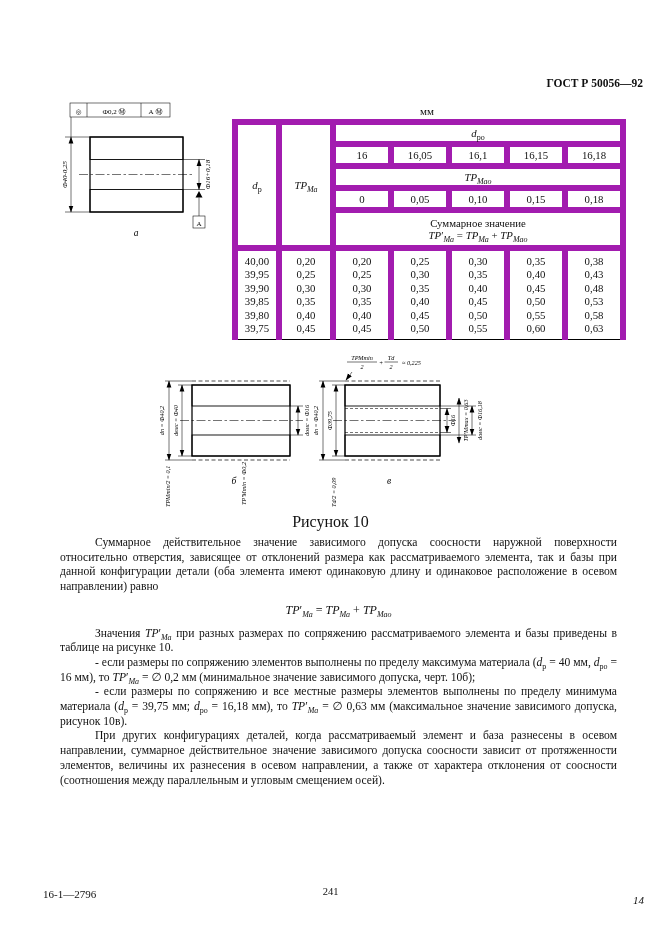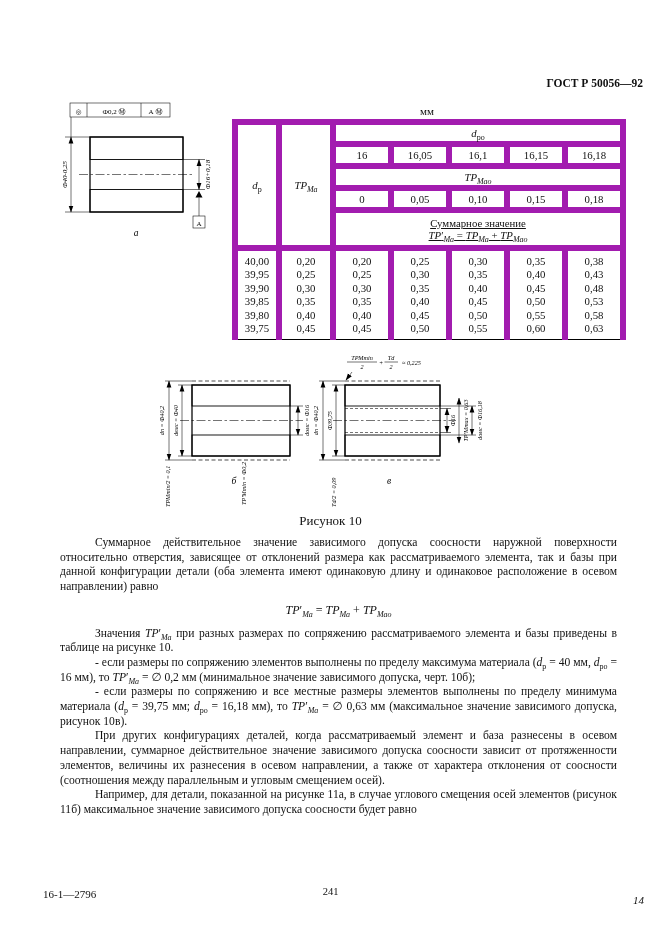--- a/index.html
+++ b/index.html
@@ -8,41 +8,41 @@
 
   .gost { position:absolute; top:77px; right:37px; font-size:11.5px; font-weight:bold; }
 
   
   .tbl-block { position:absolute; left:232px; top:105px; width:390px; }
   .units { text-align:center; font-size:11px; margin-bottom:2px; }
   table.tol { border-collapse:collapse; border:1.3px solid #000; table-layout:fixed; width:390px; }
   table.tol td { border:6px solid #a21caf; text-align:center; vertical-align:middle;
                  font-size:10.8px; padding:0 2px; line-height:1.15; }
   tr.h16 td { height:16px; }
-  tr.hsum td { height:32px;text-decoration:underline; }
+  tr.hsum td { height:32px; }
   tr.data td { border-top:none; border-bottom:none; height:13.5px; }
   tr.first td { padding-top:3px; }
   tr.last td { padding-bottom:4px; }
   sub { font-size:8px; line-height:0; }
 
   
   .draw { position:absolute; }
   .draw text { fill:#000; stroke:none; font-family:"Liberation Serif","DejaVu Serif",serif; }
   .dim  { stroke:#000; stroke-width:0.55; fill:none; }
   .thick{ stroke:#000; stroke-width:1.25; fill:none; }
   .med  { stroke:#000; stroke-width:0.9; fill:none; }
   .dash { stroke:#000; stroke-width:0.7; fill:none; stroke-dasharray:4 2.5; }
   .dash2{ stroke:#000; stroke-width:0.55; fill:none; stroke-dasharray:3 2; }
   .cl   { stroke:#000; stroke-width:0.55; fill:none; stroke-dasharray:9 2.5 2.5 2.5; }
   .sv   { font-size:6.2px; font-style:italic; }
   .sa   { font-size:7px;  font-style:italic; }
   .sy   { font-family:"DejaVu Sans","Liberation Sans",sans-serif; font-size:7px; font-style:normal; }
   .cap  { font-size:9.5px; font-style:italic; }
 
-  .figcap { position:absolute; top:513px; left:0; width:661px; text-align:center; font-size:13px; }
+  .figcap { position:absolute; top:513px; left:0; width:661px; text-align:center; font-size:16px; }
 
   
   .body { position:absolute; top:536px; left:60px; width:557px;
           font-size:11.6px; line-height:14.7px; text-align:justify; }
   .body p { margin:0; text-indent:35px; }
   .formula { text-align:center; text-indent:0; margin:8px 0 9px; font-size:12px; }
 
   .foot-sig  { position:absolute; top:888px; left:43px; font-size:11px; }
   .foot-page { position:absolute; top:886px; left:0; width:661px; text-align:center; font-size:10.5px; }
   .foot-num  { position:absolute; top:894px; right:36px; font-size:11px;font-style:italic; }
@@ -308,20 +308,19 @@
 
   <div class="figcap">Рисунок 10</div>
 
   <div class="body">
     <p>Суммарное действительное значение зависимого допуска соосности наружной поверхности относительно отверстия, зависящее от отклонений размера как рассматриваемого элемента, так и базы при данной конфигурации детали (оба элемента имеют одинаковую длину и одинаковое расположение в осевом направлении) равно</p>
     <div class="formula"><i>ТР</i>′<sub><i>Ма</i></sub> = <i>ТР</i><sub><i>Ма</i></sub> + <i>ТР</i><sub><i>Мао</i></sub></div>
     <p>Значения <i>ТР</i>′<sub><i>Ма</i></sub> при разных размерах по сопряжению рассматриваемого элемента и базы приведены в таблице на рисунке 10.</p>
     <p>- если размеры по сопряжению элементов выполнены по пределу максимума материала (<i>d</i><sub>р</sub> = 40 мм, <i>d</i><sub>ро</sub> = 16 мм), то <i>ТР</i>′<sub><i>Ма</i></sub> = ∅ 0,2 мм (минимальное значение зависимого допуска, черт. 10б);</p>
     <p>- если размеры по сопряжению и все местные размеры элементов выполнены по пределу минимума материала (<i>d</i><sub>р</sub> = 39,75 мм; <i>d</i><sub>ро</sub> = 16,18 мм), то <i>ТР</i>′<sub><i>Ма</i></sub> = ∅ 0,63 мм (максимальное значение зависимого допуска, рисунок 10в).</p>
     <p>При других конфигурациях деталей, когда рассматриваемый элемент и база разнесены в осевом направлении, суммарное действительное значение зависимого допуска соосности зависит от протяженности элементов, величины их разнесения в осевом направлении, а также от характера отклонения от соосности (соотношения между параллельным и угловым смещением осей).</p>
-    <p>Например, для детали, показанной на рисунке 11а, в случае углового смещения осей элементов (рисунок 11б) максимальное значение зависимого допуска соосности будет равно</p>
   </div>
 
   <div class="foot-sig">16-1—2796</div>
   <div class="foot-page">241</div>
   <div class="foot-num">14</div>
 
 </div>
 
 </body></html>

